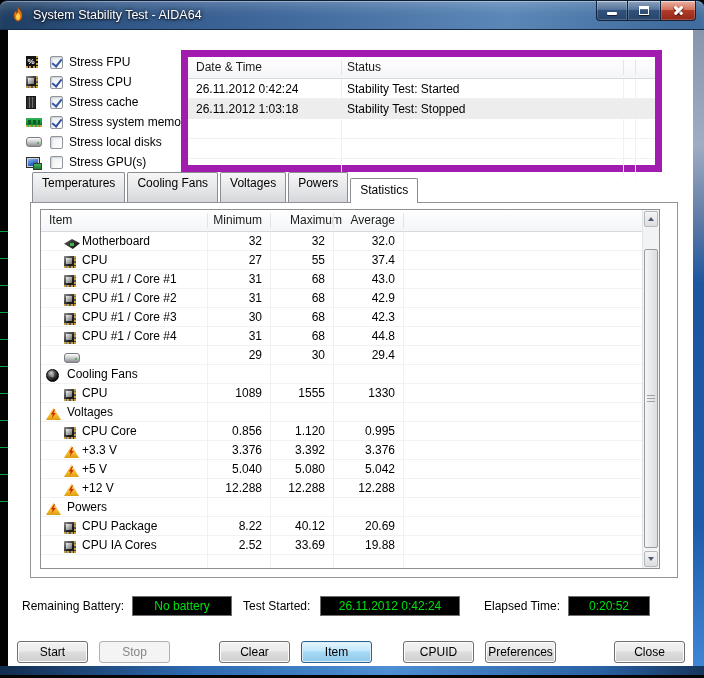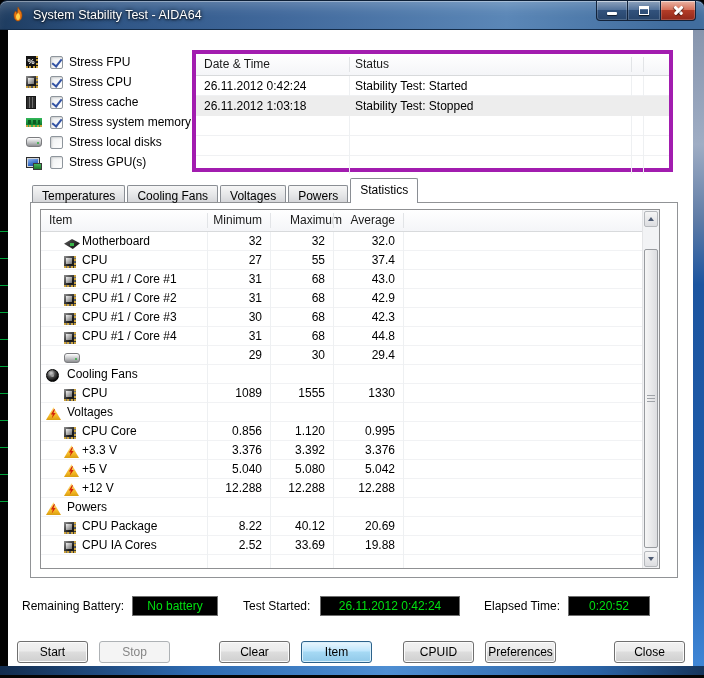--- a/index.html
+++ b/index.html
@@ -75,36 +75,36 @@
   .ic-fan { width:13px; height:13px; border-radius:50%; border:1px solid #000; position:relative; display:inline-block;
     background:radial-gradient(circle at 38% 30%,#bdbdbd 0 10%,#4a4a4a 38%,#060606 75%); }
   .ic-fan::after { content:""; position:absolute; left:4px; top:4px; width:3px; height:3px; border-radius:50%; background:#9a9a9a; }
   .ic-warning { width:15px; height:13px; position:relative; display:inline-block; }
   .ic-warning::before { content:""; position:absolute; inset:0; clip-path:polygon(50% 2%,100% 100%,0 100%);
     background:linear-gradient(#ffe084,#f3b622 70%,#d99e12); }
   .ic-warning::after { content:""; position:absolute; inset:1px 2px; clip-path:polygon(54% 12%,26% 60%,44% 60%,34% 95%,70% 45%,50% 45%,64% 12%);
     background:#d42408; }
 
   
-  .loglist { position:absolute; left:184px; top:20px; width:481px; height:122px; border:4px solid #a21caf; background:#fff; }
+  .loglist { position:absolute; left:173px; top:20px; width:481px; height:122px; border:7px solid #a21caf; background:#fff; }
   .log-header { position:relative; height:22px; background:linear-gradient(#ffffff,#f4f5f8); border-bottom:1px solid #d8dadc; }
   .lh { position:absolute; top:0; line-height:21px; font-size:12px; color:#1a1a1a; }
   .lh1 { left:8px; } .lh2 { left:159px; }
   .hsep { position:absolute; top:3px; bottom:3px; width:1px; background:#e2e4e7; }
   .log-rows { position:relative; height:98px;
     background:repeating-linear-gradient(to bottom,transparent 0 19px,#f0f1f3 19px 20px); }
   .lrow { position:relative; height:20px; }
   .lrow.selected { background:#ededed; }
   .lcell { position:absolute; top:0; line-height:20px; font-size:12px; color:#000; white-space:nowrap; }
   .ldt { left:8px; } .lst { left:159px; }
   .lvsep { position:absolute; top:0; bottom:0; width:1px; background:#eef0f2; }
 
   
   .tabs { position:absolute; left:24px; top:148px; height:25px; display:flex; align-items:flex-end; z-index:3; }
-  .tab { height:17px; line-height:20px; padding:0 9px; font-size:12px; color:#000; margin-right:2px; margin-bottom:1px;
+  .tab { height:30px; line-height:20px; padding:0 9px; font-size:12px; color:#000; margin-right:2px; margin-bottom:1px;
     border:1px solid #8a8e94; border-bottom:none; border-radius:2px 2px 0 0;
     background:linear-gradient(#f6f6f6,#e4e5e7 60%,#d6d7da); }
   .tab.active { height:25px; line-height:23px; margin-bottom:0; background:#fff; position:relative; z-index:5; }
 
   .tabpanel { position:absolute; left:22px; top:172px; width:648px; height:376px; border:1px solid #919396; background:#fff; }
 
   
   .listview { position:absolute; left:9px; top:6px; width:620px; height:360px; border:1px solid #8f9092; background:#fff; }
   .lv-header { position:absolute; left:0; top:0; right:17px; height:22px;
     background:linear-gradient(#ffffff,#f4f5f8); border-bottom:1px solid #d8dadc; }
@@ -134,21 +134,21 @@
   .sb-thumb { position:absolute; left:1px; right:1px; top:39px; height:299px; border:1px solid #989b9f; border-radius:2px;
     background:linear-gradient(to right,#f6f6f6,#dcdde0); display:flex; align-items:center; justify-content:center; }
   .grip { width:8px; height:8px; background:repeating-linear-gradient(to bottom,#9fa3a8 0 1px,transparent 1px 3px); }
 
   
   .statusbar { position:absolute; left:0; top:566px; width:100%; height:22px; }
   .sb-label { position:absolute; top:0; line-height:20px; font-size:12px; color:#000; white-space:nowrap; }
   .lab1 { left:14px; } .lab2 { left:235px; } .lab3 { left:476px; }
   .sb-box { position:absolute; top:0; height:20px; background:#000; border:1px solid #6f6f6f;
     color:#00e010; font-size:12px; line-height:18px; text-align:center; }
-  .box1 { left:124px; width:86px; } .box2 { left:312px; width:140px; } .box3 { left:560px; width:82px; }
+  .box1 { left:124px; width:100px; } .box2 { left:312px; width:140px; } .box3 { left:560px; width:82px; }
 
   
   .btnrow { position:absolute; left:0; top:611px; width:100%; display:flex; }
   .btn { min-width:71px; height:22px; border:1px solid #707070; border-radius:3px; font-size:12px; color:#000;
     background:linear-gradient(#f2f2f2,#ebebeb 45%,#dddddd 50%,#cfcfcf); box-shadow:inset 0 0 0 1px #fbfbfb;
     display:flex; align-items:center; justify-content:center; }
   .btn:nth-child(1){ margin-left:9px; } .btn:nth-child(2){ margin-left:11px; } .btn:nth-child(3){ margin-left:49px; }
   .btn:nth-child(4){ margin-left:11px; } .btn:nth-child(5){ margin-left:31px; } .btn:nth-child(6){ margin-left:11px; }
   .btn:nth-child(7){ margin-left:auto; margin-right:8px; }
   .btn.disabled { border-color:#aeb2b5; background:#f4f4f4; color:#858585; box-shadow:none; }

